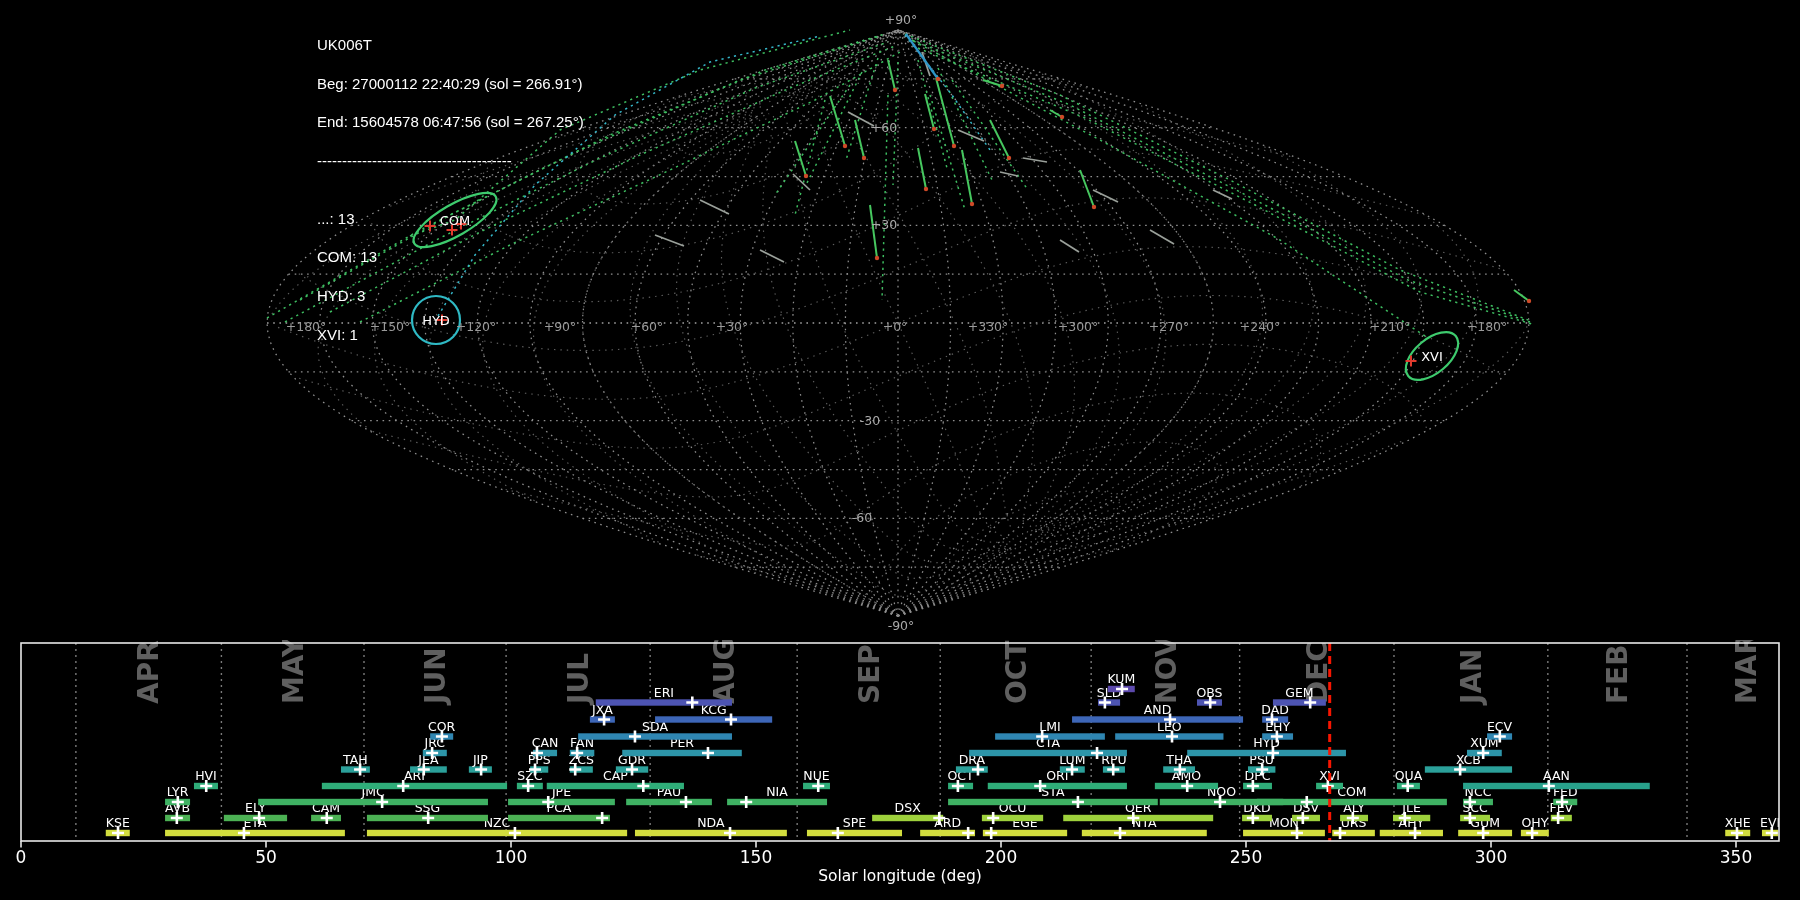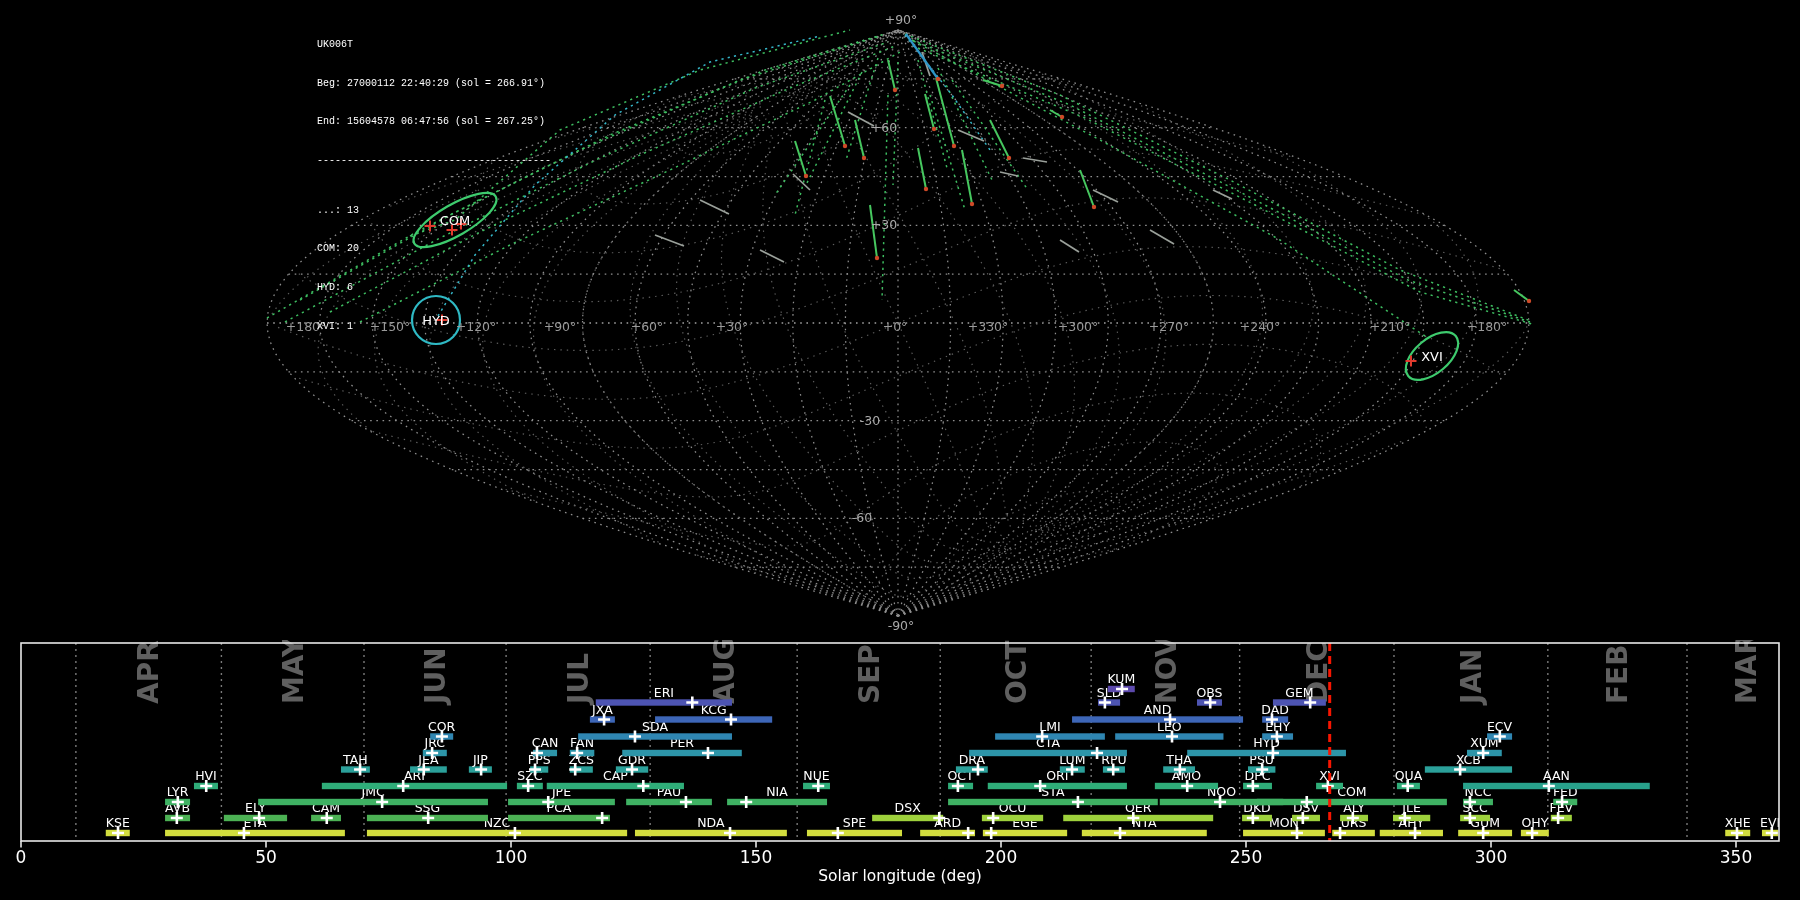--- a/index.html
+++ b/index.html
@@ -2,23 +2,23 @@
 <html><head>
 <meta charset="utf-8">
 <style>
   html,body{margin:0;padding:0;background:#000;width:1800px;height:900px;overflow:hidden;}
   #stage{position:relative;width:1800px;height:900px;background:#000;
          font-family:"DejaVu Sans","Liberation Sans",sans-serif;}
   svg{position:absolute;left:0;display:block;}
   #map-svg{top:0;}
   #chart-svg{top:640px;}
   #info-panel{position:absolute;left:317px;top:13px;color:#fff;
-      font-family:Liberation Mono, monospace;
-      font-size:10px;line-height:12.9px;white-space:pre;z-index:5;}
-  #info-panel .gap{margin-top:11px;}
+      font-family:Liberation Sans, sans-serif;
+      font-size:15px;line-height:12.9px;white-space:pre;z-index:5;}
+  #info-panel .gap{margin-top:19px;}
   text{font-family:"DejaVu Sans","Liberation Sans",sans-serif;}
 </style>
 </head>
 <body>
 
 <div id="stage">
   <svg id="map-svg" width="1800" height="640">
       <g>
         <line x1="734.6851825403094" y1="567.1666666666667" x2="1061.3148174596906" y2="567.1666666666667" stroke="#8f8f8f" stroke-width="1.25" stroke-dasharray="1.6 4.6" fill="none"></line>
         <line x1="582.5" y1="518.3333333333333" x2="1213.5" y2="518.3333333333333" stroke="#8f8f8f" stroke-width="1.25" stroke-dasharray="1.6 4.6" fill="none"></line>
@@ -216,22 +216,22 @@
         <text x="901" y="630" fill="#a9a9a9" font-size="12.5px" text-anchor="middle">-90°</text>
       </g>
     </svg>
 
   <div id="info-panel">
     <div>UK006T</div>
     <div>Beg: 27000112 22:40:29 (sol = 266.91°)</div>
     <div>End: 15604578 06:47:56 (sol = 267.25°)</div>
     <div>---------------------------------------</div>
     <div class="gap">...: 13</div>
-    <div>COM: 20</div>
-    <div>HYD: 6</div>
+    <div>COM: 13</div>
+    <div>HYD: 3</div>
     <div>XVI: 1</div>
   </div>
 
   <svg id="chart-svg" width="1800" height="260">
       <g>
         <line x1="75.88" y1="3" x2="75.88" y2="201" stroke="#7a7a7a" stroke-width="1.4" stroke-dasharray="2 4"></line>
         <text x="158.4" y="64" fill="#5f5f5f" font-size="28px" font-weight="bold" text-anchor="start" transform="rotate(-90 158.4 64)">APR</text>
         <line x1="221.41" y1="3" x2="221.41" y2="201" stroke="#7a7a7a" stroke-width="1.4" stroke-dasharray="2 4"></line>
         <text x="302.95000000000005" y="64" fill="#5f5f5f" font-size="28px" font-weight="bold" text-anchor="start" transform="rotate(-90 302.95000000000005 64)">MAY</text>
         <line x1="364" y1="3" x2="364" y2="201" stroke="#7a7a7a" stroke-width="1.4" stroke-dasharray="2 4"></line>

